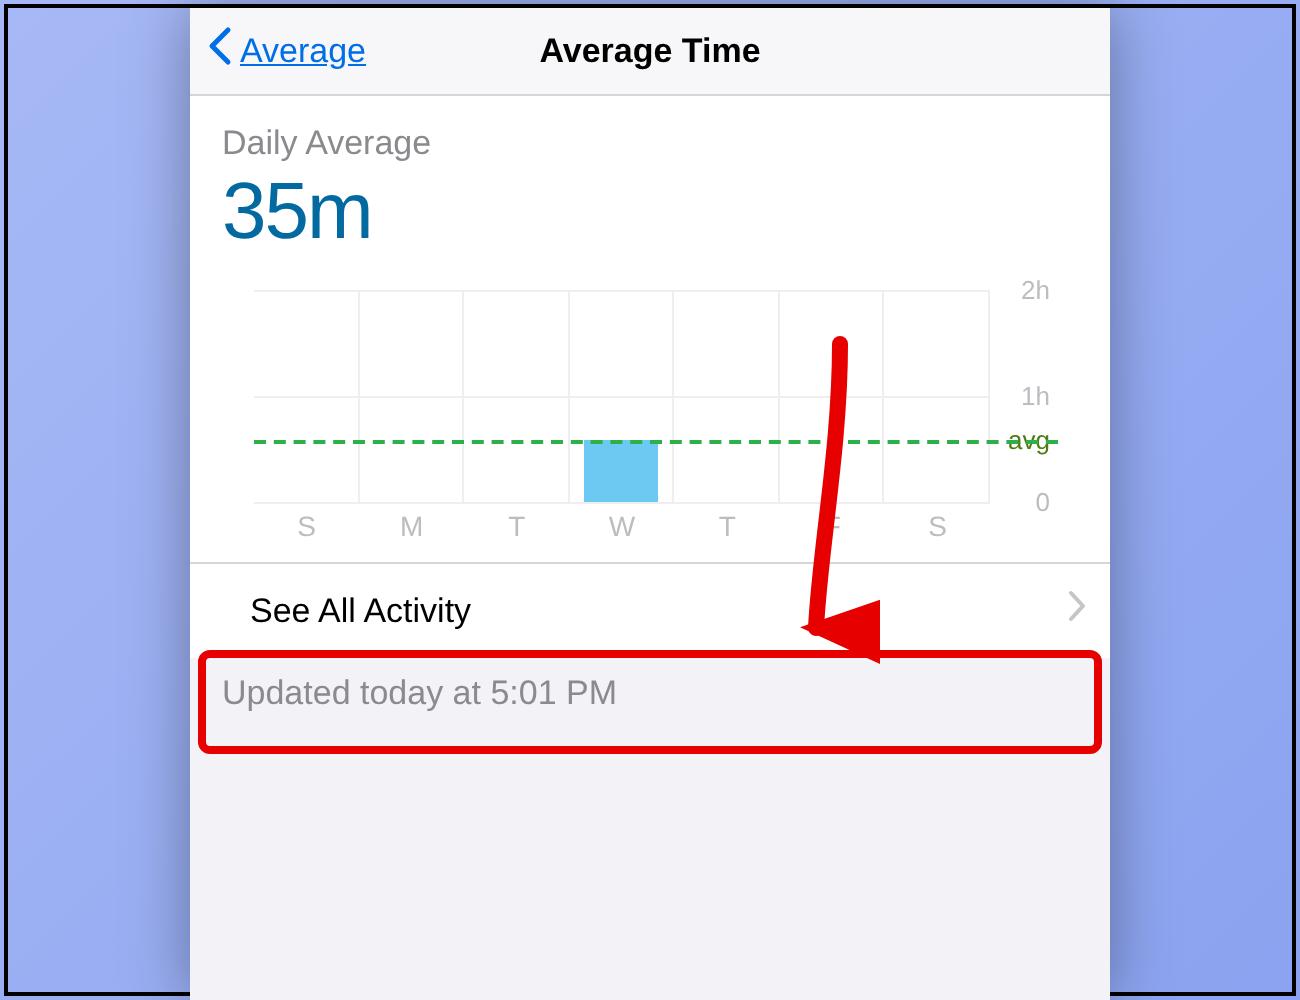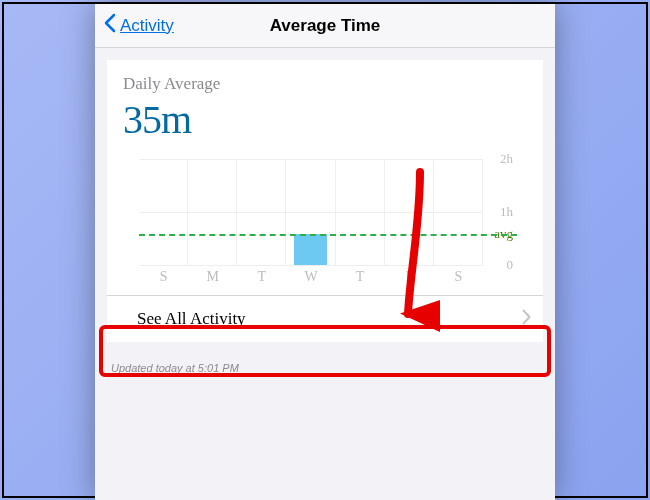--- a/index.html
+++ b/index.html
@@ -36,21 +36,21 @@
     .nav-title {
       position: absolute; left: 0; right: 0; text-align: center;
       font-weight: 600; font-size: 17px; color: #000;
       pointer-events: none;
     }
     .section-header {
       padding: 24px 16px 8px 16px;
       color: #6d6d72; font-size: 13px; letter-spacing: 0.3px;
     }
     .card {
-      background: #fff; margin: 12px; font-family: Liberation Serif, serif;
+      background: #fff; margin: 0;
     }
     .card-inner {
       padding: 14px 16px 6px 16px;
     }
     .avg-label {
       color: #8a8a8f; font-size: 17px; font-weight: 400; margin-bottom: 2px;
     }
     .avg-value {
       font-size: 40px; font-weight: 400; letter-spacing: -1px; color: #0369a1;
     }
@@ -88,21 +88,21 @@
     .ylab { position: absolute; right: 4px; font-size: 13px; color: #bcbcc1; transform: translateY(-50%); }
     .avg-lab { color: #4d7c0f; }
     .divider { border-top: 0.5px solid #d6d6da; }
     .row {
       display: flex; align-items: center; justify-content: space-between;
       padding: 13px 12px 13px 30px; background: #fff; cursor: pointer;
     }
     .row .txt { font-size: 17px; color: #000; }
     .chev { color: #c5c5c9; }
     .footer {
-      padding: 8px 16px; color: #8a8a8f; font-size: 11px; font-style: italic;
+      padding: 8px 16px; color: #8a8a8f; font-size: 17px;
     }
     .annot-box {
       position: absolute; border: 4px solid #e60000; border-radius: 6px;
       left: 4px; right: 4px; height: 52px; pointer-events: none; z-index: 50;
     }
     .annot-arrow {
       position: absolute; z-index: 49; pointer-events: none;
     }
   </style>
 </head>
@@ -111,21 +111,21 @@
 <div class="outer">
   <div class="phone">
 
     <div class="nav">
       <div class="back">
         <span>
           <svg width="13" height="20" viewBox="0 0 13 20">
               <path d="M11 2 L3 10 L11 18" stroke="#006fe7" stroke-width="2.5" fill="none" stroke-linecap="round" stroke-linejoin="round"></path>
             </svg>
         </span>
-        <span class="lbl">Activity</span>
+        <span class="lbl">Average</span>
       </div>
       <div class="nav-title">Average Time</div>
     </div>
 
 
     <div class="card">
       <div class="card-inner">
         <div class="avg-label">Daily Average</div>
         <div class="avg-value">35m</div>
 

